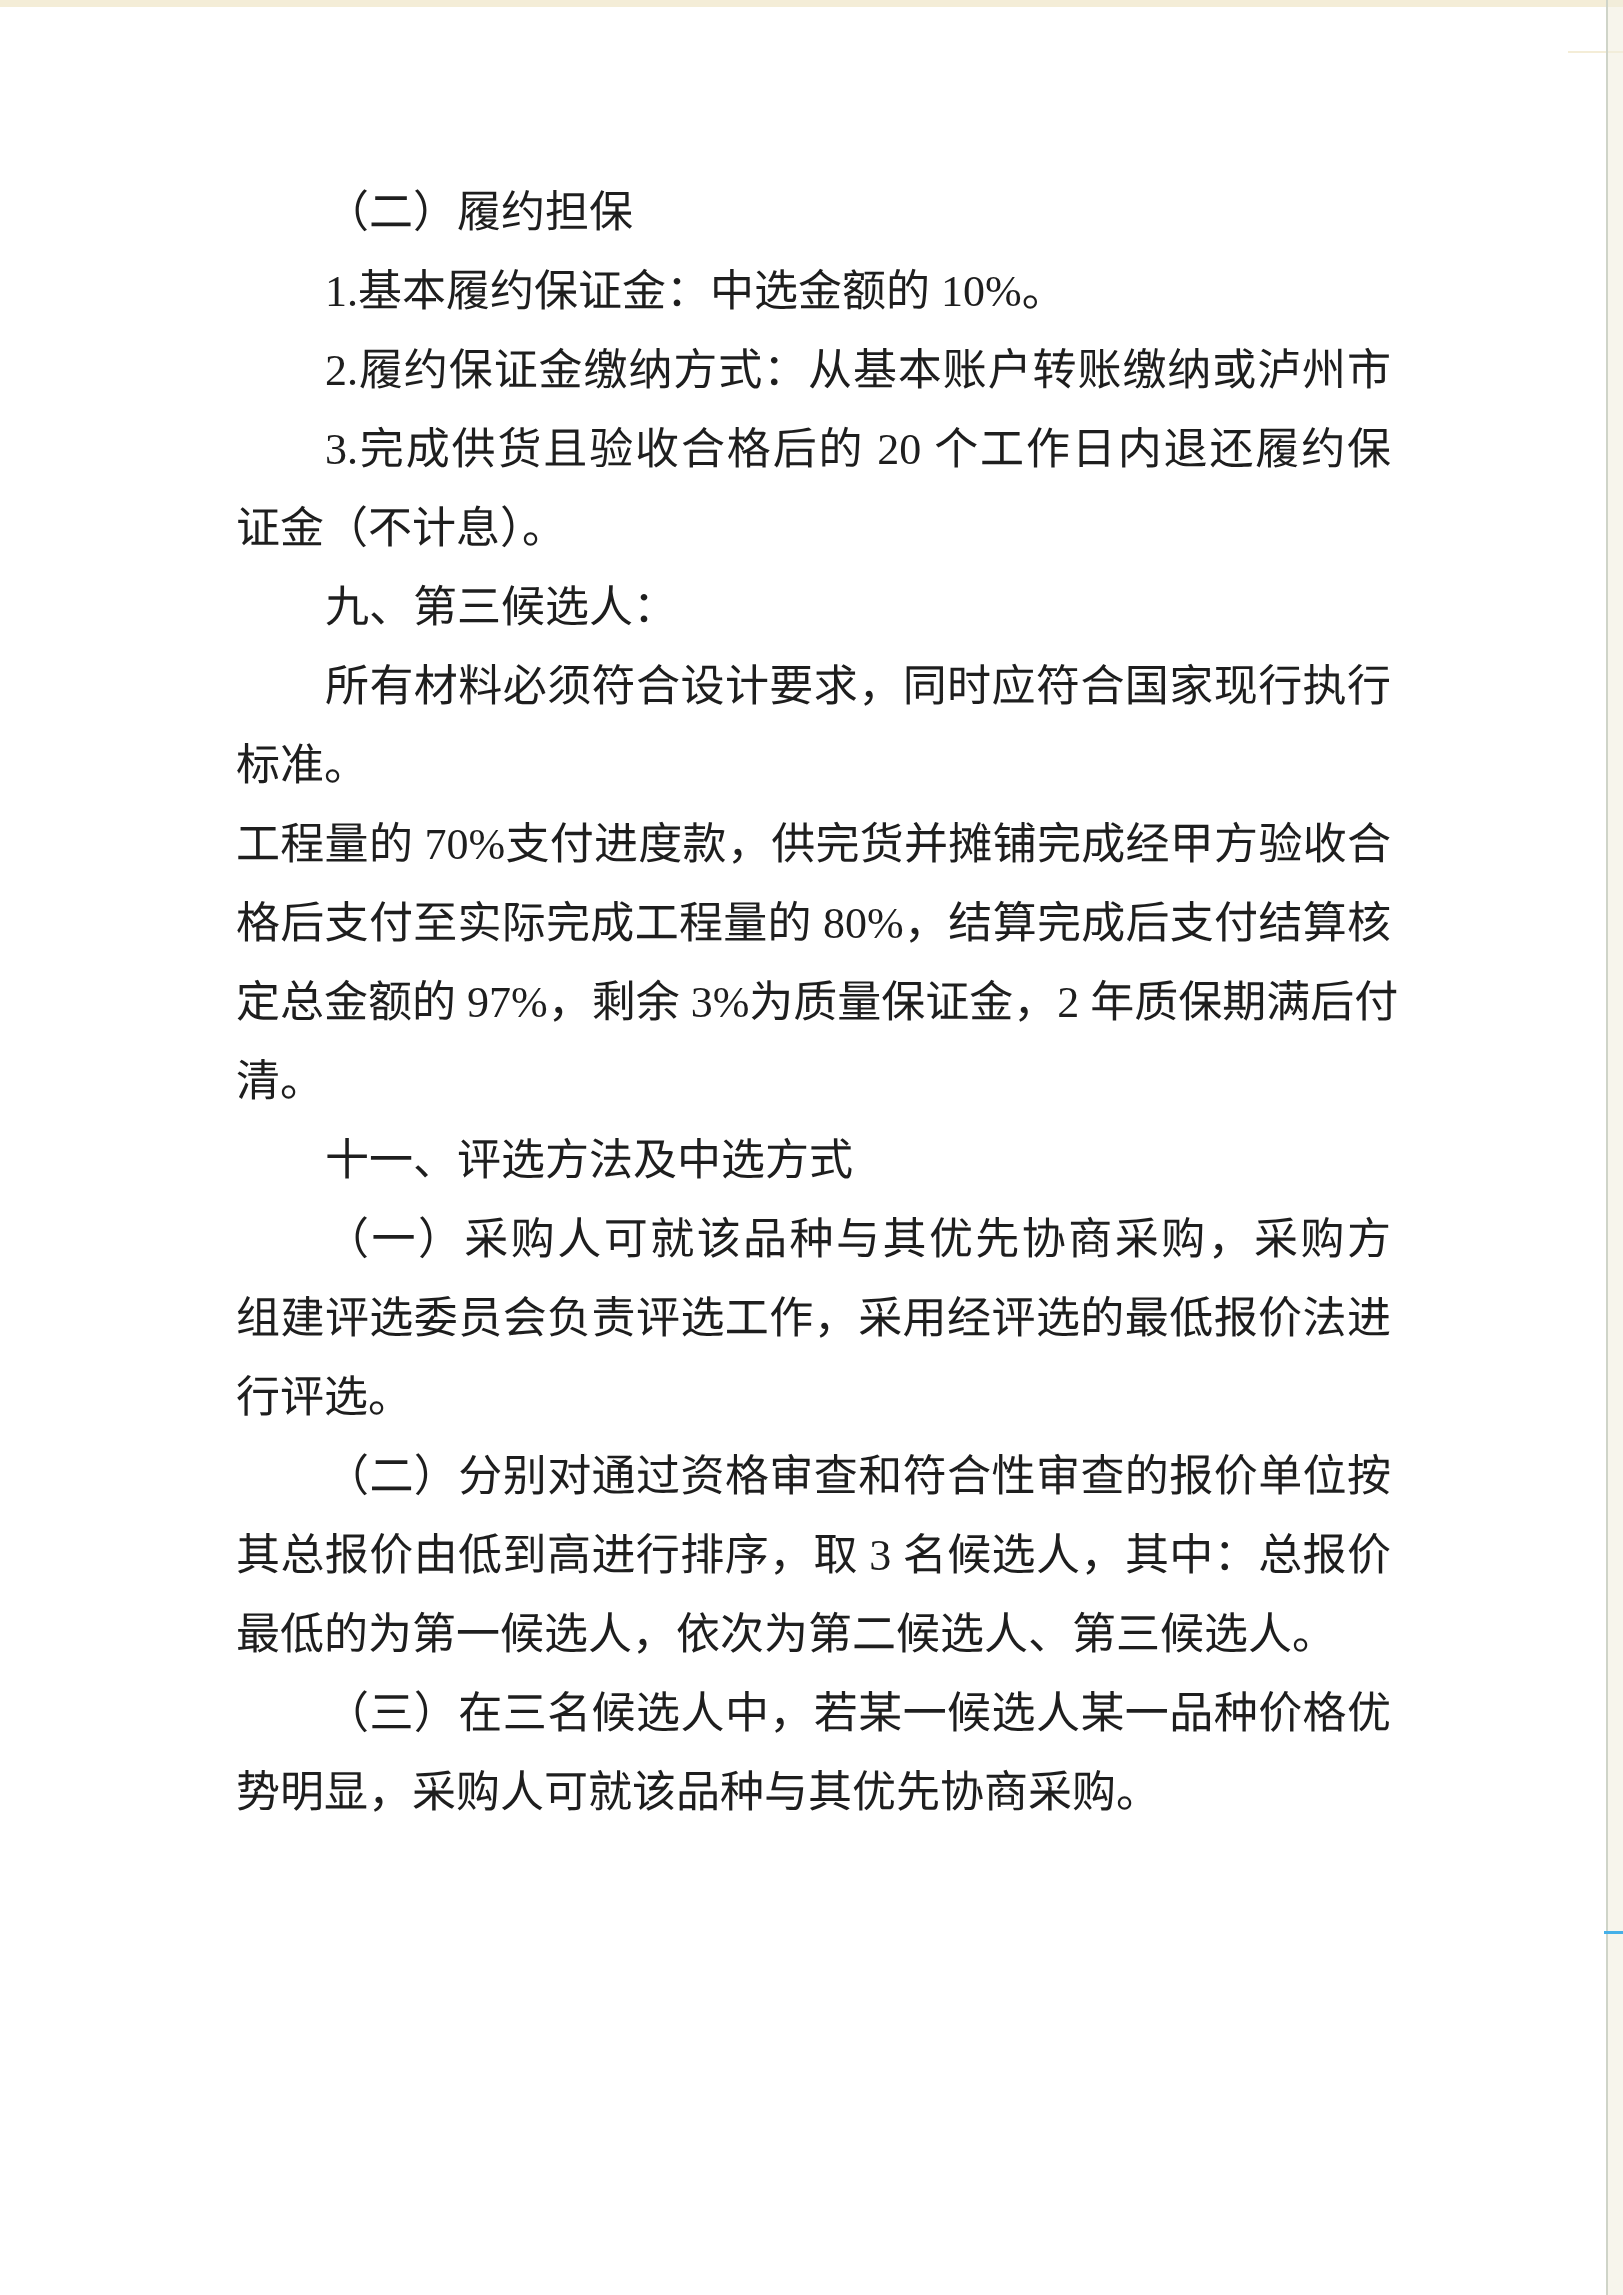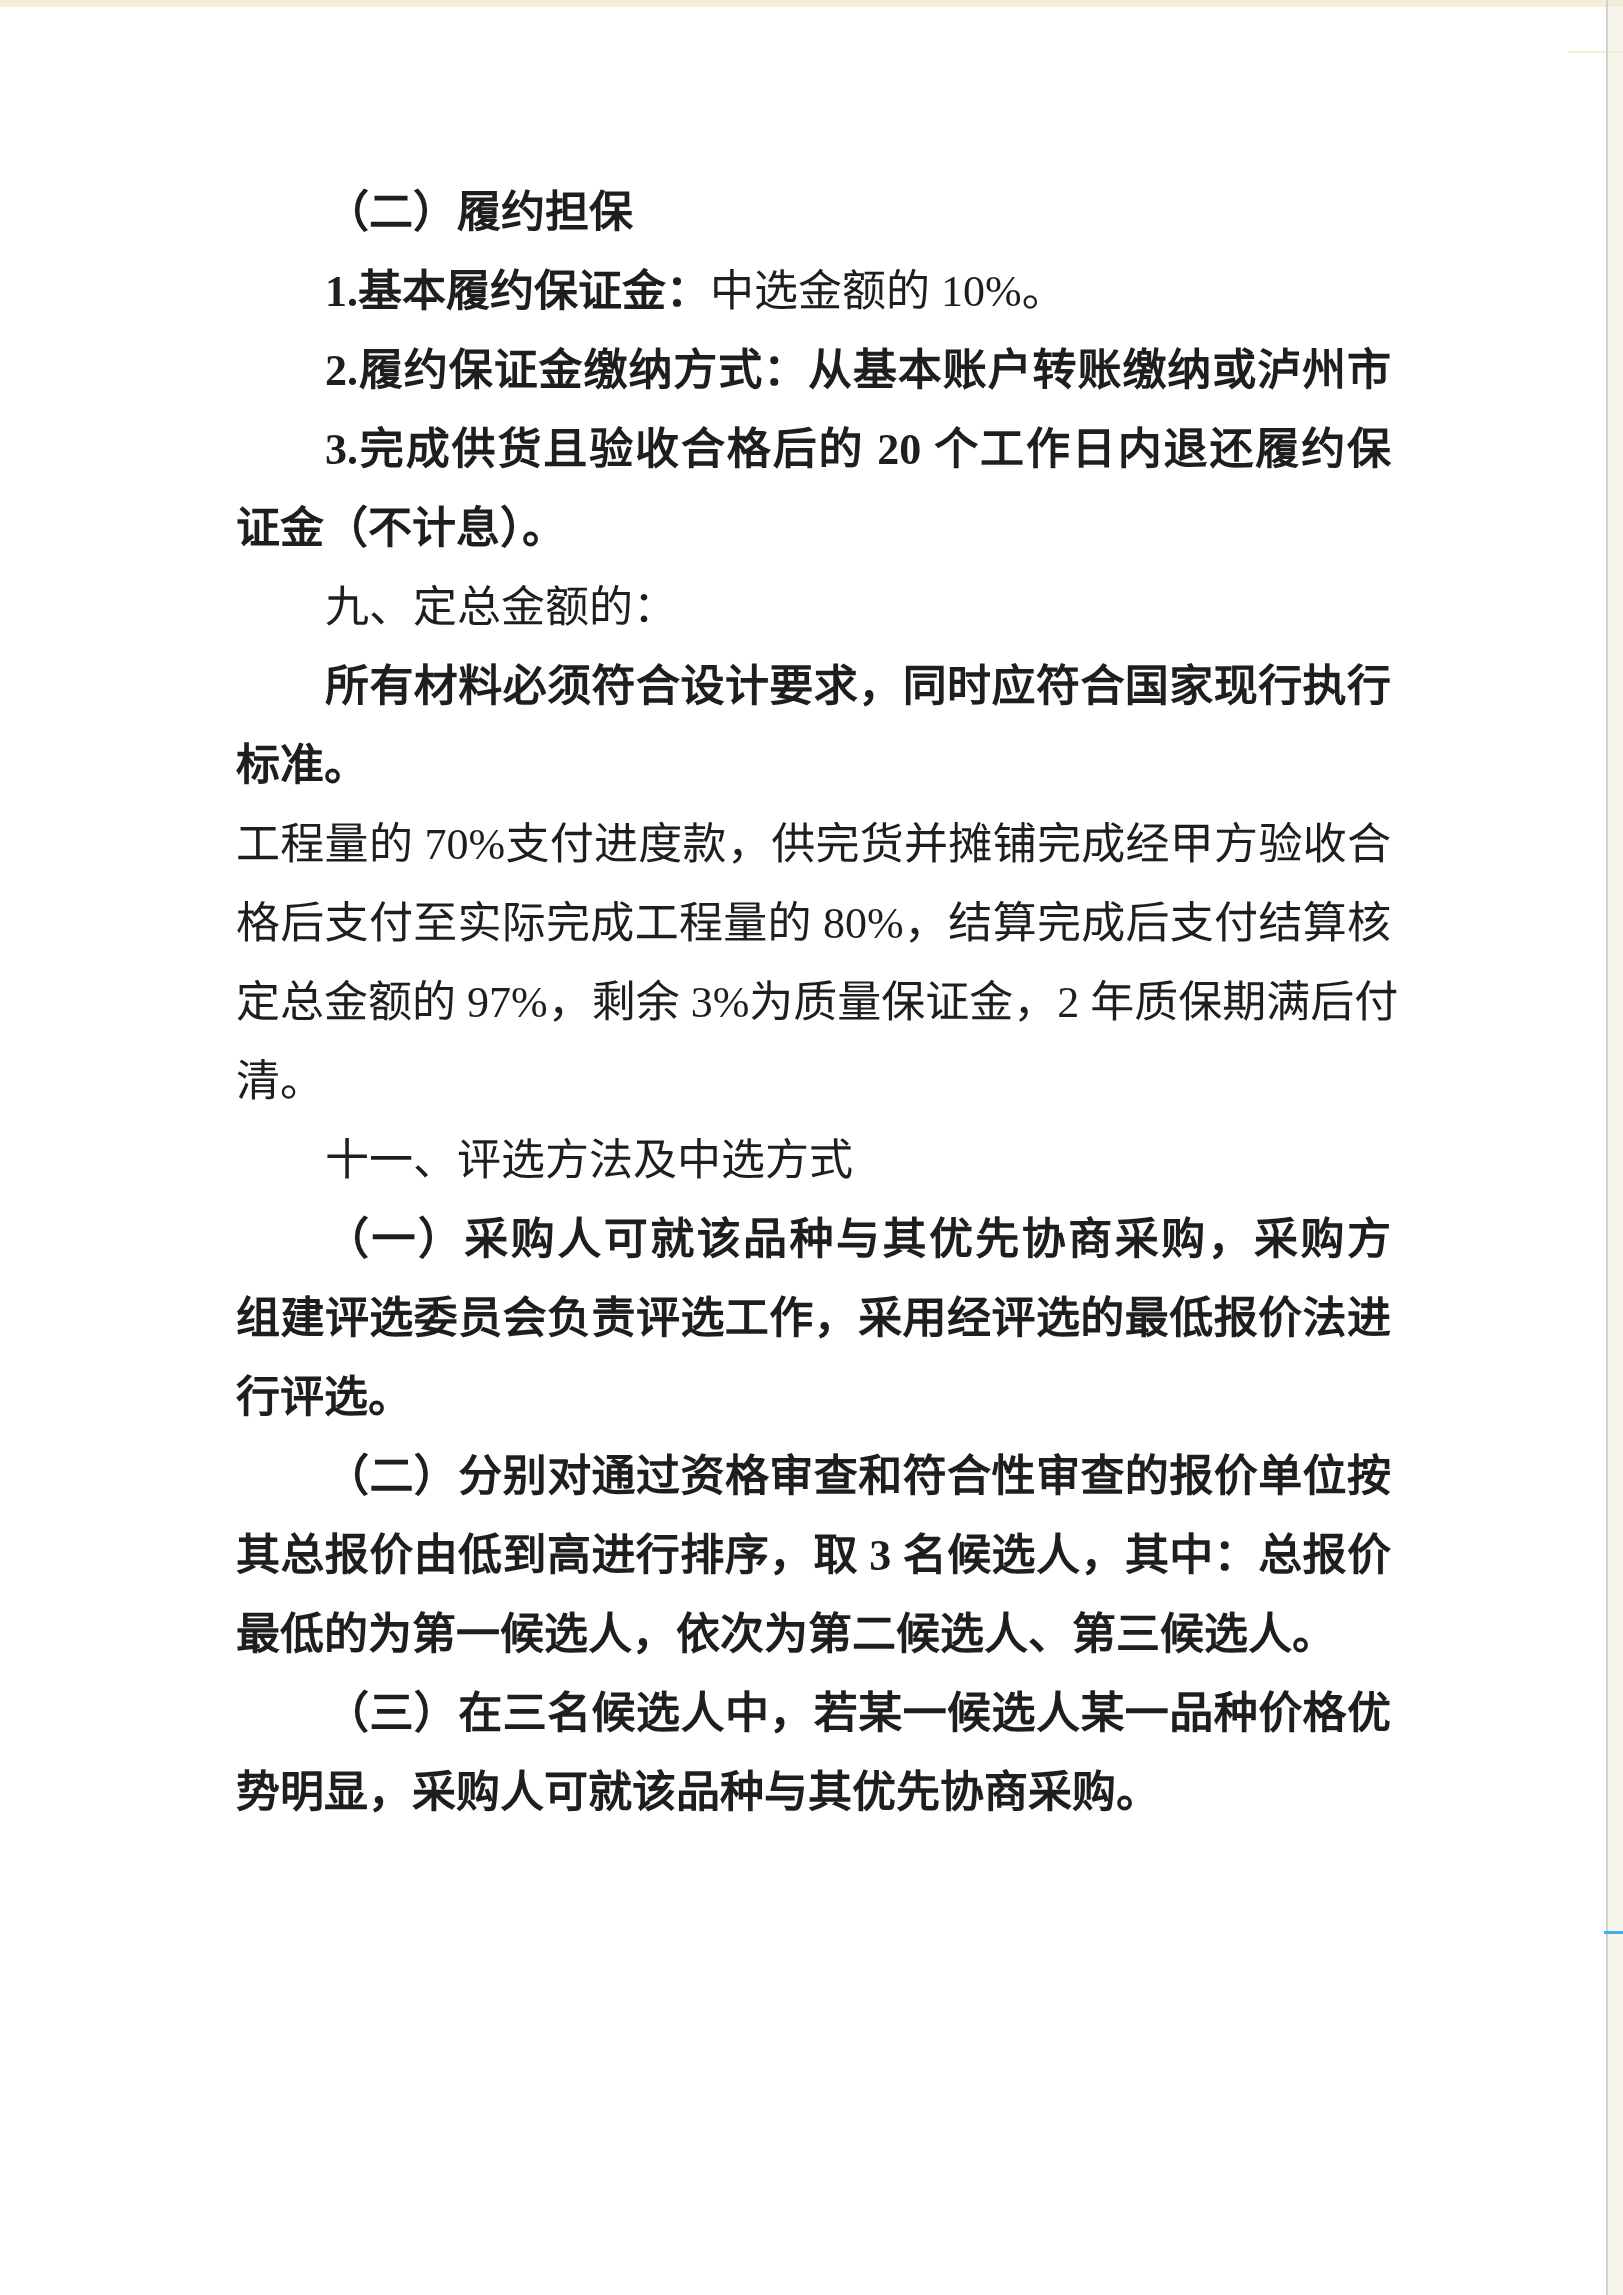--- a/index.html
+++ b/index.html
@@ -46,39 +46,39 @@
     white-space:nowrap;
     text-align:left;
   }
   .line.fill{
     text-align:justify;
     text-align-last:justify;
   }
   .line.indent{
     text-indent:89px;
   }
-  .run{font-weight:700;}
+  .run{font-weight:400;}
   .run.b{font-weight:400;}
 </style>
 </head>
 <body>
 
 <div class="page" style="--bg: #ffffff; --ink: #1e1e1e; --edge-top: #f4edd7; --edge-right: #f1ecdd; --scan-line: #cfd4c8; --blue-art: #45b0e8;">
   <div class="edge-top"></div>
   <div class="crease-top-right"></div>
   <div class="scan-line-right"></div>
   <div class="edge-right"></div>
   <div class="blue-artifact"></div>
   <div class="content" id="content" lang="zh-CN">
       <div class="line indent"><span class="run">（二）履约担保</span></div>
       <div class="line indent"><span class="run">1.基本履约保证金：</span><span class="run b">中选金额的 10%。</span></div>
       <div class="line indent fill"><span class="run">2.履约保证金缴纳方式：从基本账户转账缴纳或泸州市</span></div>
       <div class="line indent fill"><span class="run">3.完成供货且验收合格后的 20 个工作日内退还履约保</span></div>
       <div class="line"><span class="run">证金（不计息）。</span></div>
-      <div class="line indent"><span class="run b">九、定总金额的：</span></div>
+      <div class="line indent"><span class="run b">九、第三候选人：</span></div>
       <div class="line indent fill"><span class="run">所有材料必须符合设计要求，同时应符合国家现行执行</span></div>
       <div class="line"><span class="run">标准。</span></div>
       <div class="line fill"><span class="run b">工程量的 70%支付进度款，供完货并摊铺完成经甲方验收合</span></div>
       <div class="line fill"><span class="run b">格后支付至实际完成工程量的 80%，结算完成后支付结算核</span></div>
       <div class="line fill"><span class="run b">定总金额的 97%，剩余 3%为质量保证金，2 年质保期满后付</span></div>
       <div class="line"><span class="run b">清。</span></div>
       <div class="line indent"><span class="run b">十一、评选方法及中选方式</span></div>
       <div class="line indent fill"><span class="run">（一）采购人可就该品种与其优先协商采购，采购方</span></div>
       <div class="line fill"><span class="run">组建评选委员会负责评选工作，采用经评选的最低报价法进</span></div>
       <div class="line"><span class="run">行评选。</span></div>

